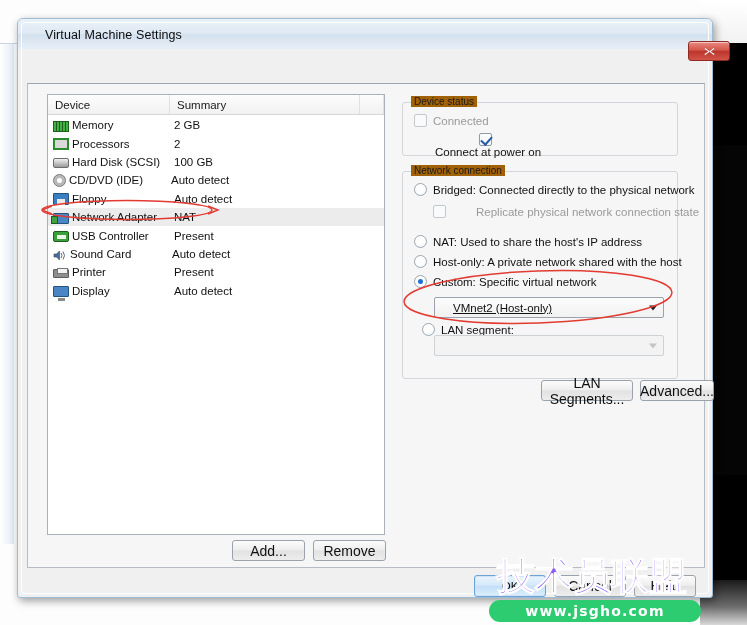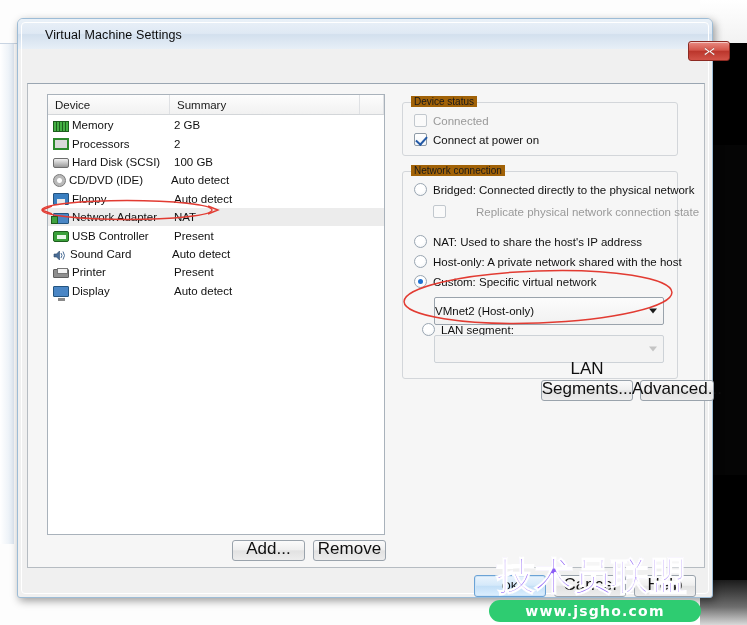--- a/index.html
+++ b/index.html
@@ -166,22 +166,22 @@
   .ico-printer::after { content:''; position:absolute; left:3px; top:-2px; width:9px; height:4px;
                 background:#f3f3f3; border:1px solid #777; }
   .ico-display{ background:#4a86c5; border:1px solid #23547f; height:11px; margin-top:1px; border-radius:1px; }
   .ico-display::after { content:''; position:absolute; left:4px; top:11px; width:7px; height:3px; background:#8a8a8a; }
 
   
   .btn {
     background: linear-gradient(180deg,#fbfbfb 0%,#efefef 46%,#e2e2e2 52%,#ededed 100%);
     border: 1px solid #9aa3ac;
     border-radius: 3px;
-    font-size: 17px; color: #101010;
-    display: flex; align-items: flex-end; justify-content: center;
+    font-size: 14px; color: #101010;
+    display: flex; align-items: center; justify-content: center;
     cursor: pointer;
     font-family: "Liberation Sans", sans-serif;
   }
   .btn-add    { position:absolute; left:204px; top:456px; width:73px; height:21px; }
   .btn-remove { position:absolute; left:285px; top:456px; width:73px; height:21px; }
 
   
   .group {
     position: absolute;
     border: 1px solid #d3d6da;
@@ -217,26 +217,27 @@
   }
   .rad.sel::after {
     content: ''; position: absolute; left: 3px; top: 3px;
     width: 5px; height: 5px; background: #1f6fd0; border-radius: 50%;
   }
   .lbl { font-size: 11.5px; color: #111; margin-left: 6px; white-space: nowrap; }
   .lbl.dim { color: #9a9a9a; }
 
   
   .combo {
-    position: absolute; height: 28px;
+    position: absolute; height: 21px;
     background: linear-gradient(180deg,#fcfcfc 0%,#f1f1f1 100%);
     border: 1px solid #9aa3ac; border-radius: 2px;
     display: flex; align-items: center;
-    font-size: 11.5px; color: #101010; padding-left: 0;
+    font-size: 11.5px; color: #101010; padding-left: 18px;
     cursor: pointer;
+    text-decoration: underline;
   }
   .combo.disabled { background: #f3f3f3; border-color: #cdd2d7; color: #b7b7b7; cursor: default; }
   .combo .arrow {
     position: absolute; right: 6px; top: 50%; transform: translateY(-50%);
     width: 0; height: 0;
     border-left: 4.5px solid transparent; border-right: 4.5px solid transparent;
     border-top: 5px solid #1a1a1a;
   }
   .combo.disabled .arrow { border-top-color: #c4c4c4; }
 
@@ -382,21 +383,21 @@
     <button class="btn btn-remove">Remove</button>
 
     <div class="group g-devstatus">
       <span class="group-legend">Device status</span>
 
       <div class="row-item" style="left:11px; top:11px;">
         <span class="chk disabled"></span>
         <span class="lbl dim">Connected</span>
       </div>
 
-      <div class="row-item" style="left:11px; top:30px;">
+      <div class="row-item" style="left:26px; top:30px;flex-direction:column;">
         <span class="chk checked"></span>
         <span class="lbl">Connect at power on</span>
       </div>
     </div>
 
     <div class="group g-netconn">
       <span class="group-legend">Network connection</span>
 
       <div class="row-item" style="left:11px; top:11px;">
         <span class="rad"></span>

